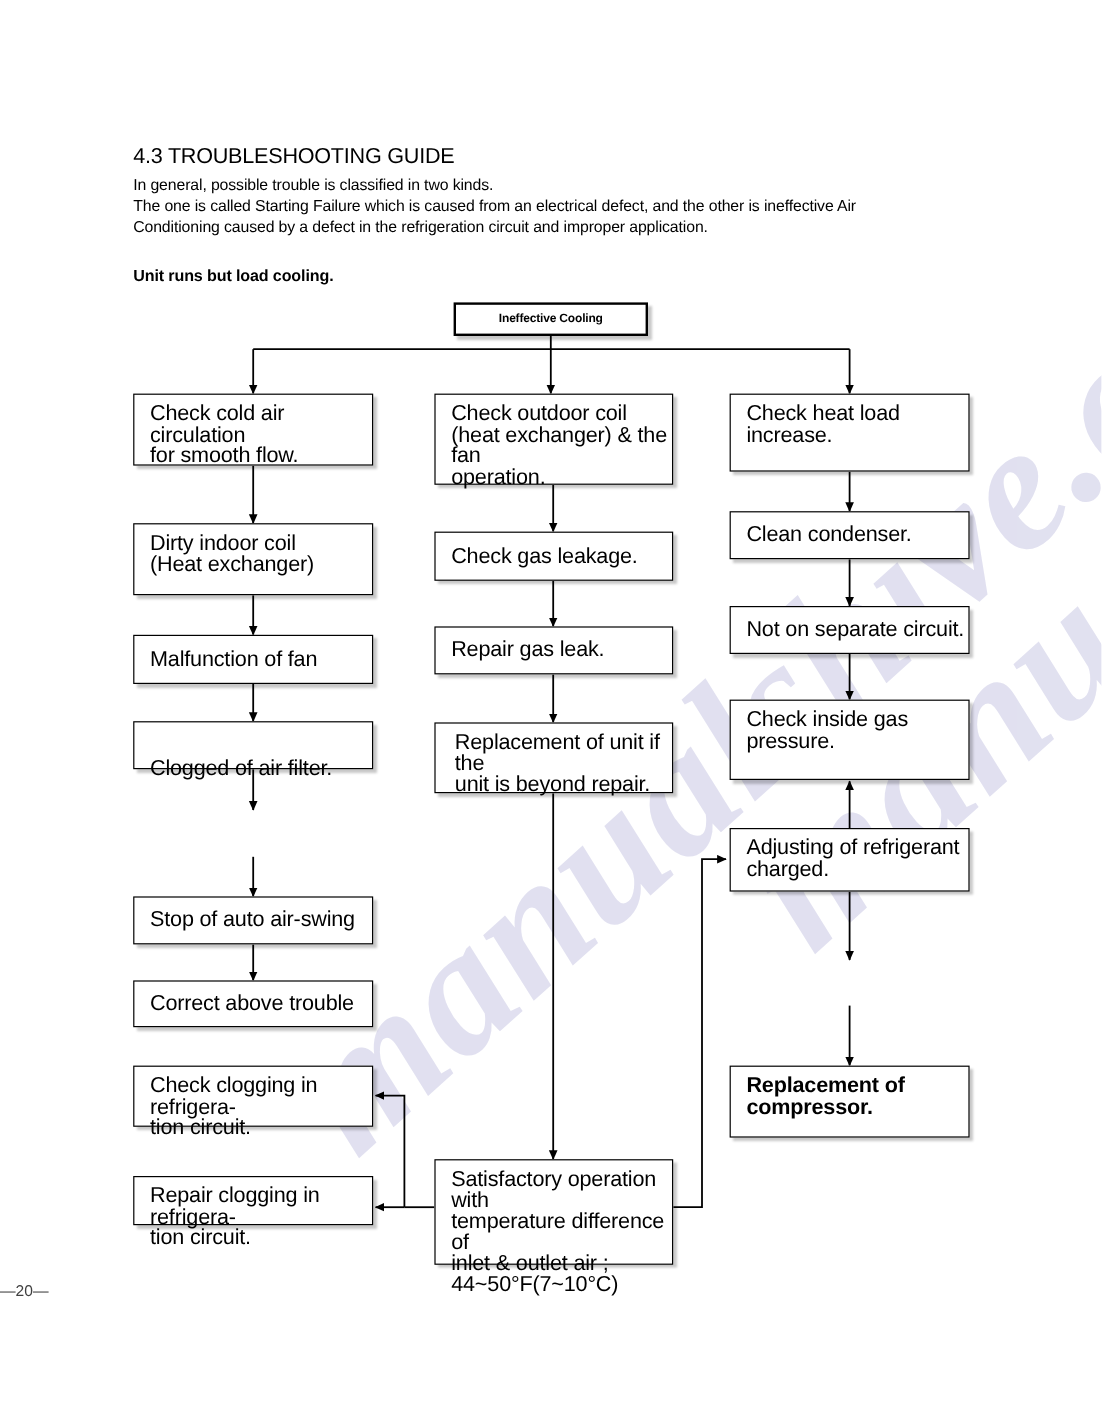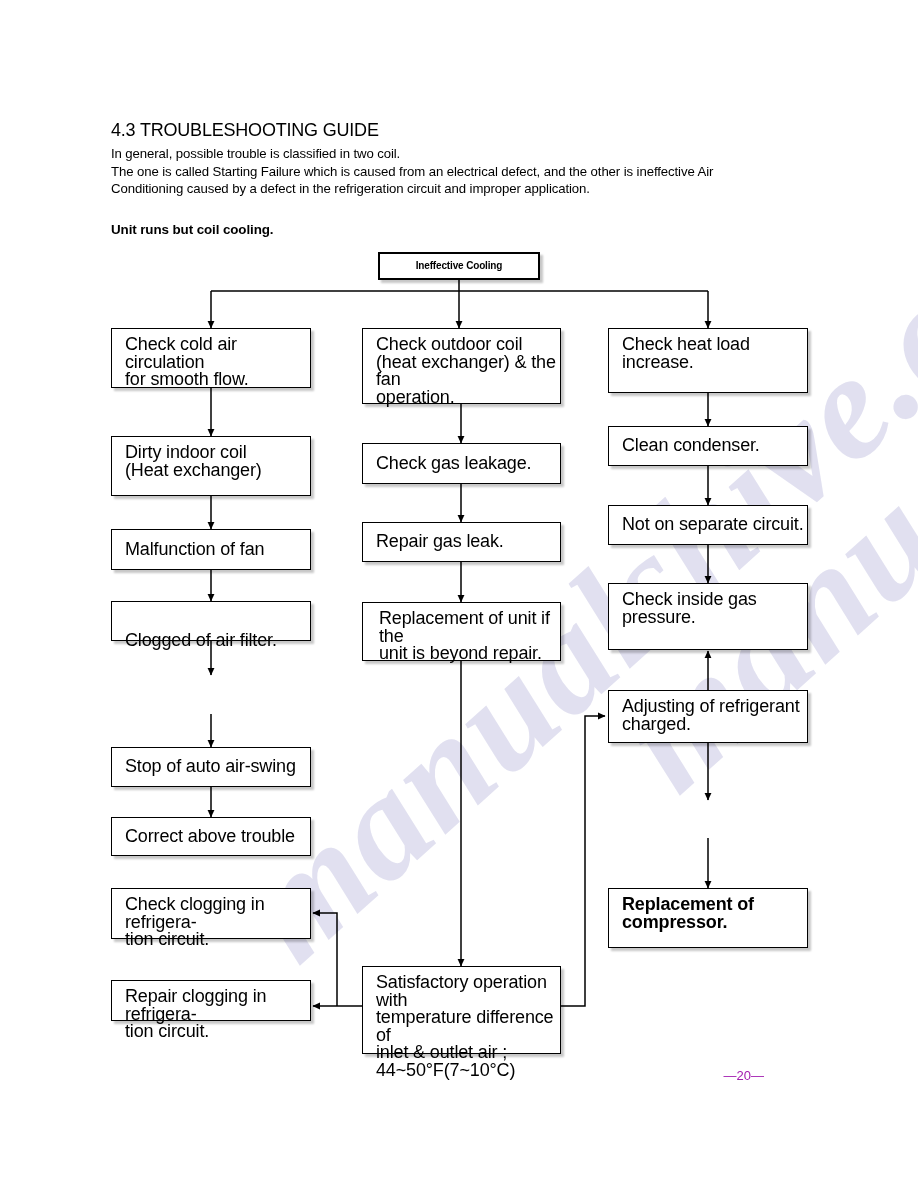--- a/index.html
+++ b/index.html
@@ -98,42 +98,42 @@
 
   
   #wires { position: absolute; left:0; top:0; width:918px; height:1188px; z-index: 1; }
 
   
   .footer {
     position: absolute;
     left: 0;
     top: 1068px;
     width: 764px;
-    text-align: right;
+    text-align: left;
     font-size: 13px;
-    color: #a21caf;
+    color: #404040;
     z-index: 3;
   }
 </style>
 </head>
 <body>
 
 <div id="page">
 
   <div class="watermark wm-a">manualshive.com</div>
   <div class="watermark wm-b">manualshive.com</div>
 
   <div class="head-wrap">
     <h1 class="sec-title">4.3 TROUBLESHOOTING GUIDE</h1>
-    <p class="para">In general, possible trouble is classified in two coil.</p>
+    <p class="para">In general, possible trouble is classified in two kinds.</p>
     <p class="para">The one is called Starting Failure which is caused from an electrical defect, and the other is ineffective Air</p>
     <p class="para">Conditioning caused by a defect in the refrigeration circuit and improper application.</p>
   </div>
 
-  <div class="subhead">Unit runs but coil cooling.</div>
+  <div class="subhead">Unit runs but load cooling.</div>
 
   <svg id="wires" viewBox="0 0 918 1188">
     <defs>
       <marker id="ah" markerWidth="9" markerHeight="9" refX="7.4" refY="3.6" orient="auto" markerUnits="userSpaceOnUse">
         <path d="M0,0 L8,3.6 L0,7.2 z" fill="#000"></path>
       </marker>
     </defs>
     <g stroke="#000" stroke-width="1.5" fill="none">
 
       <path d="M459,280 L459,291"></path>

